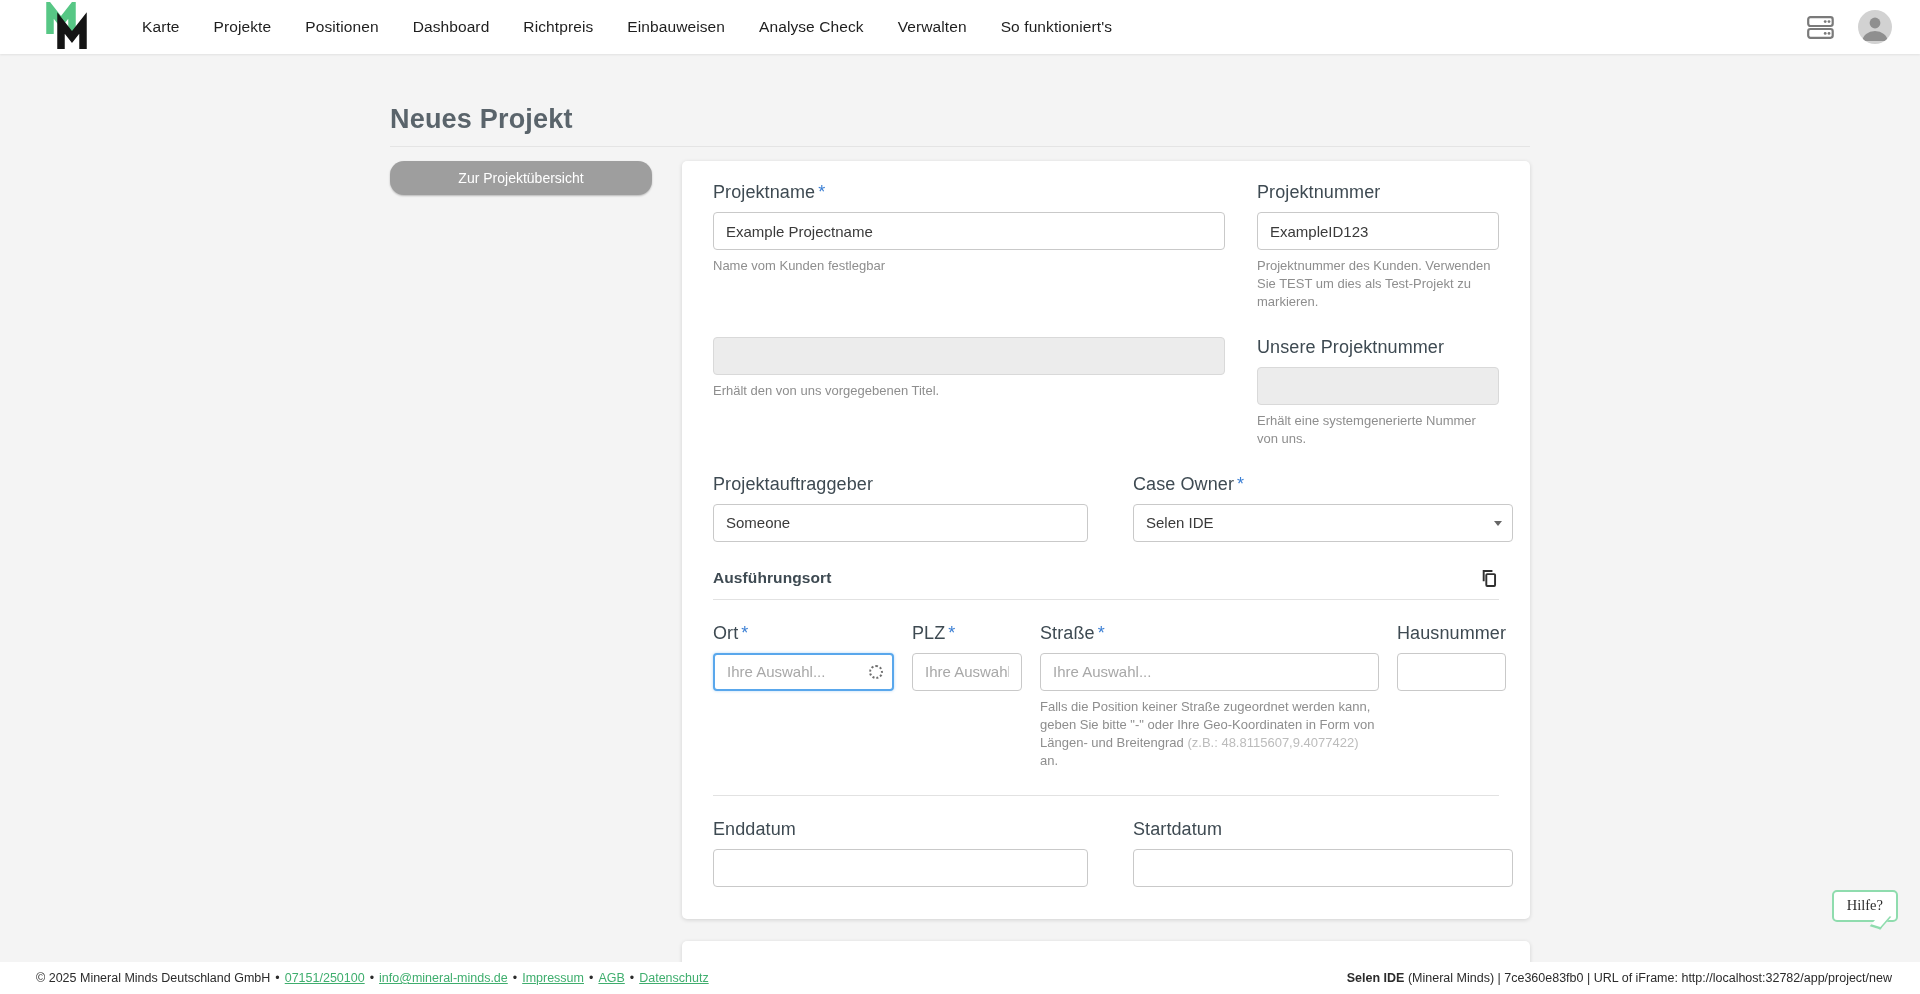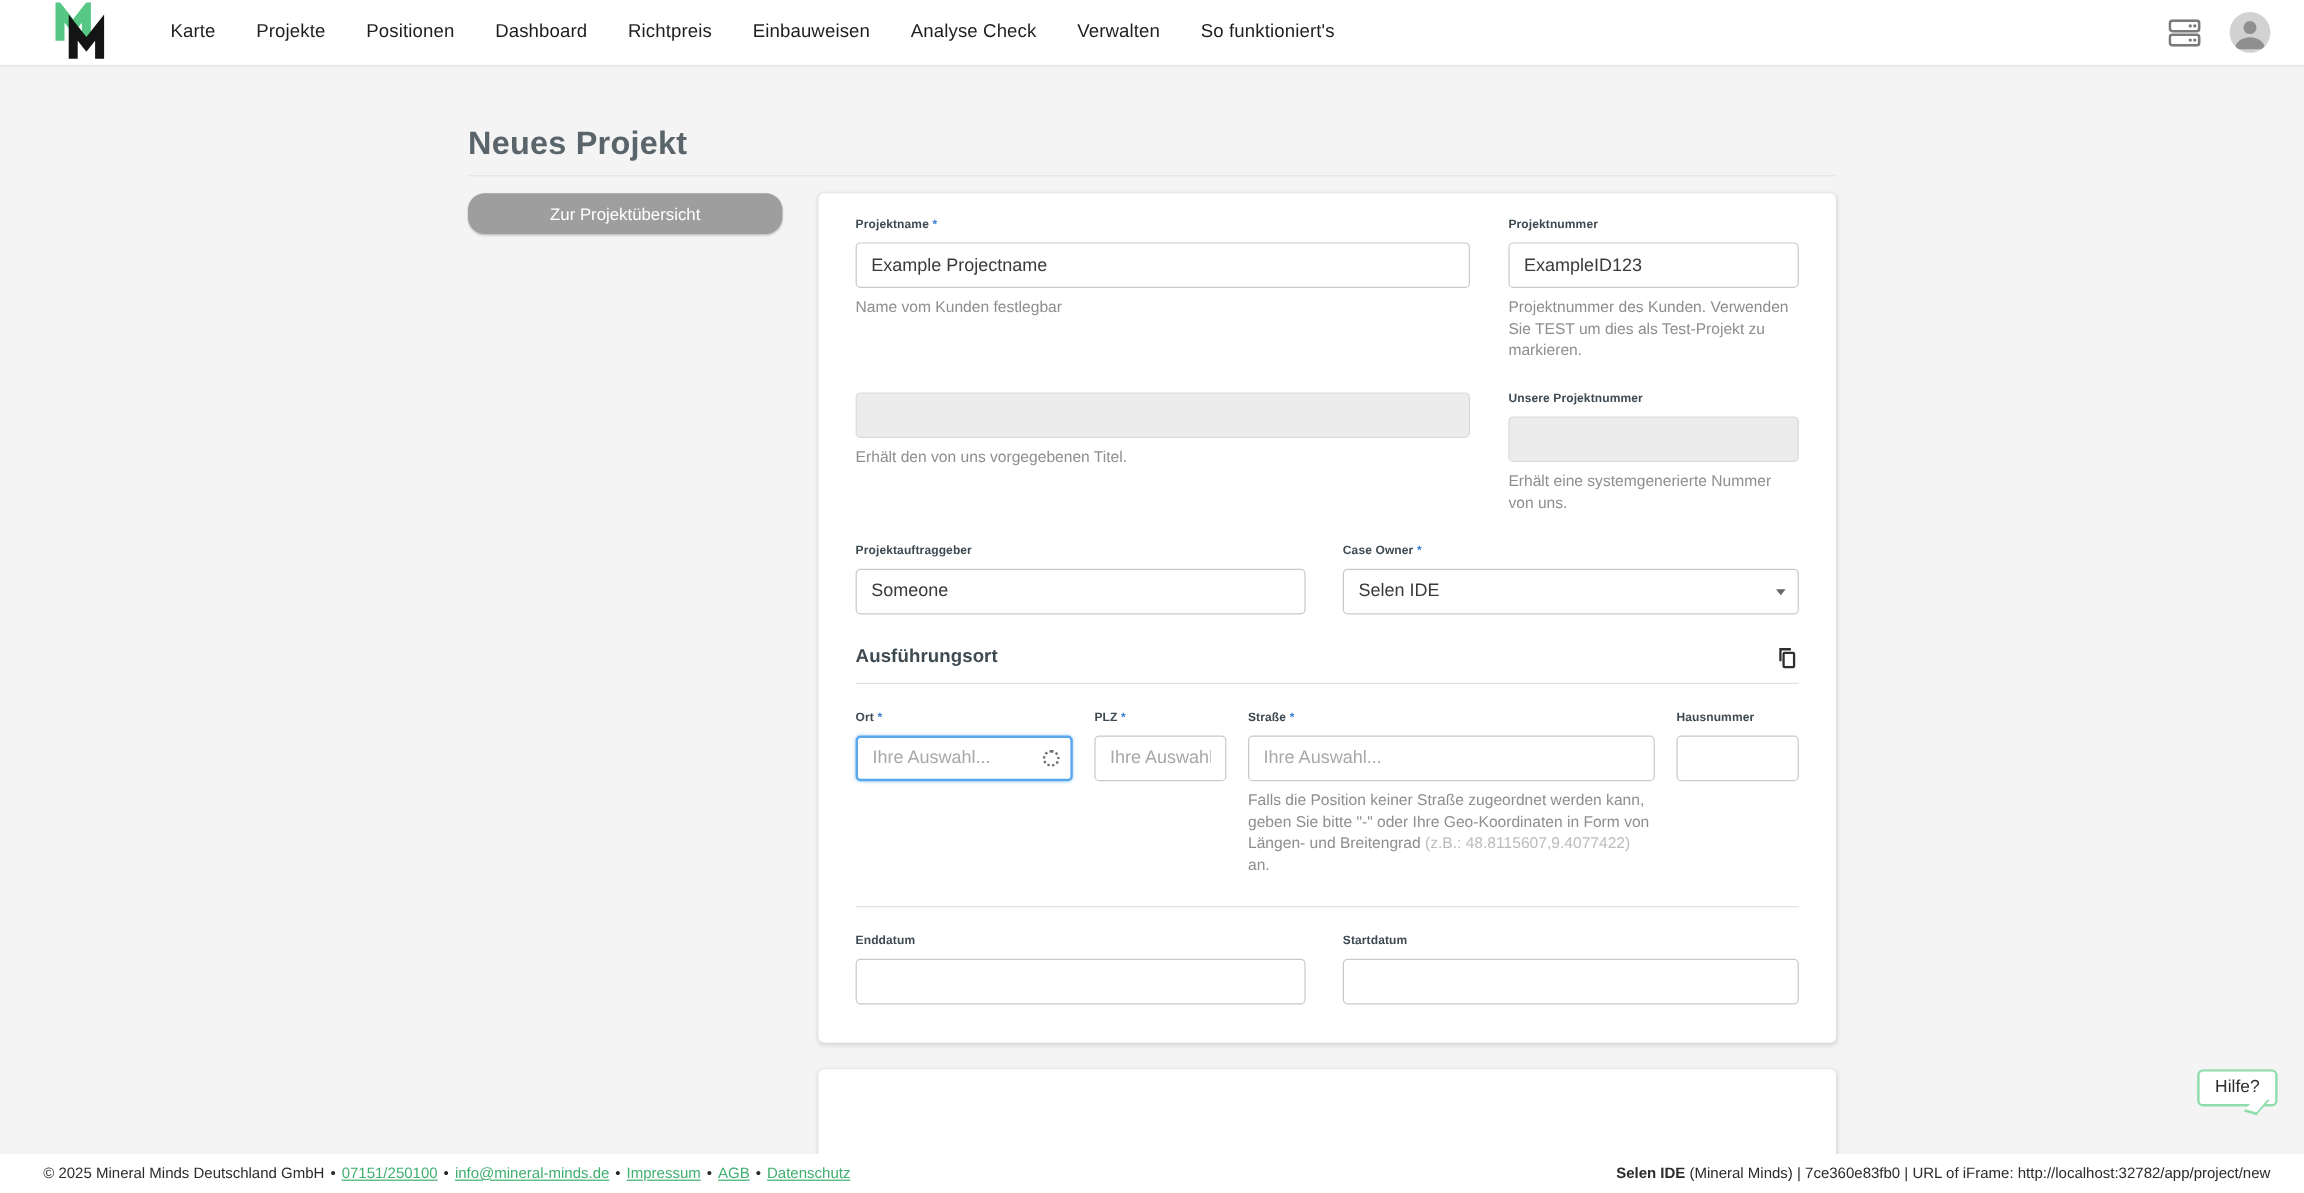--- a/index.html
+++ b/index.html
@@ -27,25 +27,25 @@
   .side { width:262px; flex:none; }
   .btn-back { width:100%; height:34px; background:#9e9e9e; color:#fff; border:none;
               border-radius:14px; font-size:14px; font-family:inherit; cursor:pointer;
               box-shadow:0 1px 2px rgba(0,0,0,.25); }
   .card { background:#fff; border-radius:5px; box-shadow:0 1px 4px rgba(0,0,0,.14);
           padding:21px 31px 28px; flex:1; min-width:0; }
   .card2 { margin-top:22px; height:170px; padding:24px 31px; }
 
   .row { display:grid; margin-bottom:26px; }
   .cols-main-side { grid-template-columns:512px 242px; column-gap:32px; }
-  .cols-half { grid-template-columns:375px 380px; column-gap:31px; }
+  .cols-half { grid-template-columns:375px 380px; column-gap:45px; }
   .cols-addr { grid-template-columns:181px 110px 339px 1fr; column-gap:18px; }
   .row:last-child { margin-bottom:4px; }
 
-  label { display:block; font-size:10px; font-weight:700; color:#3e4a52;
+  label { display:block; font-size:18px; font-weight:400; color:#3e4a52;
           margin-bottom:9px; letter-spacing:.1px; white-space:nowrap; }
   .req { color:#3b7fd4; margin-left:3px; }
   input.txt { width:100%; height:38px; border:1px solid #c9c9c9; border-radius:4px;
               padding:0 12px; font-size:15px; font-family:inherit; color:#3a3a3a;
               background:#fff; outline:none; }
   input.txt::placeholder { color:#a8a8a8; }
   input.txt:disabled { background:#ececec; border-color:#d9d9d9; }
   .helper { font-size:13px; color:#8e8e8e; line-height:1.38; margin-top:7px; }
   .helper .light { color:#bcbcbc; }
 
@@ -61,21 +61,21 @@
             border-top:5.5px solid #666; }
 
   .input-wrap { position:relative; }
   .input-focus { border:2px solid #59a7ec !important; box-shadow:0 0 3px rgba(89,167,236,.45); }
   .spinner { position:absolute; right:11px; top:12px; width:14px; height:14px;
              border:2px dotted #6f6f6f; border-radius:50%; }
 
   
   .help-float { position:fixed; right:22px; bottom:72px; background:#fff;
                 border:2px solid #8fdcae; border-radius:5px; padding:5px 13px 6px;
-                font-size:14.5px; color:#2e2e2e; font-family:Liberation Sans, sans-serif; cursor:pointer; z-index:20; }
+                font-size:14.5px; color:#2e2e2e; font-family:Liberation Serif, serif; cursor:pointer; z-index:20; }
   .help-float::after { content:""; position:absolute; right:9px; bottom:-8px; width:11px; height:11px;
                 background:#fff; border-right:2px solid #8fdcae; border-bottom:2px solid #8fdcae;
                 transform:skewX(-32deg) rotate(14deg); }
 
   
   footer { position:fixed; bottom:0; left:0; right:0; height:32px; background:#fff;
            display:flex; align-items:center; justify-content:space-between;
            padding:0 28px 0 36px; font-size:12.5px; color:#2b2b2b; z-index:15; }
   .flink { color:#3fae6e; text-decoration:underline; cursor:pointer; }
   .dot { margin:0 5px; color:#2b2b2b; }

